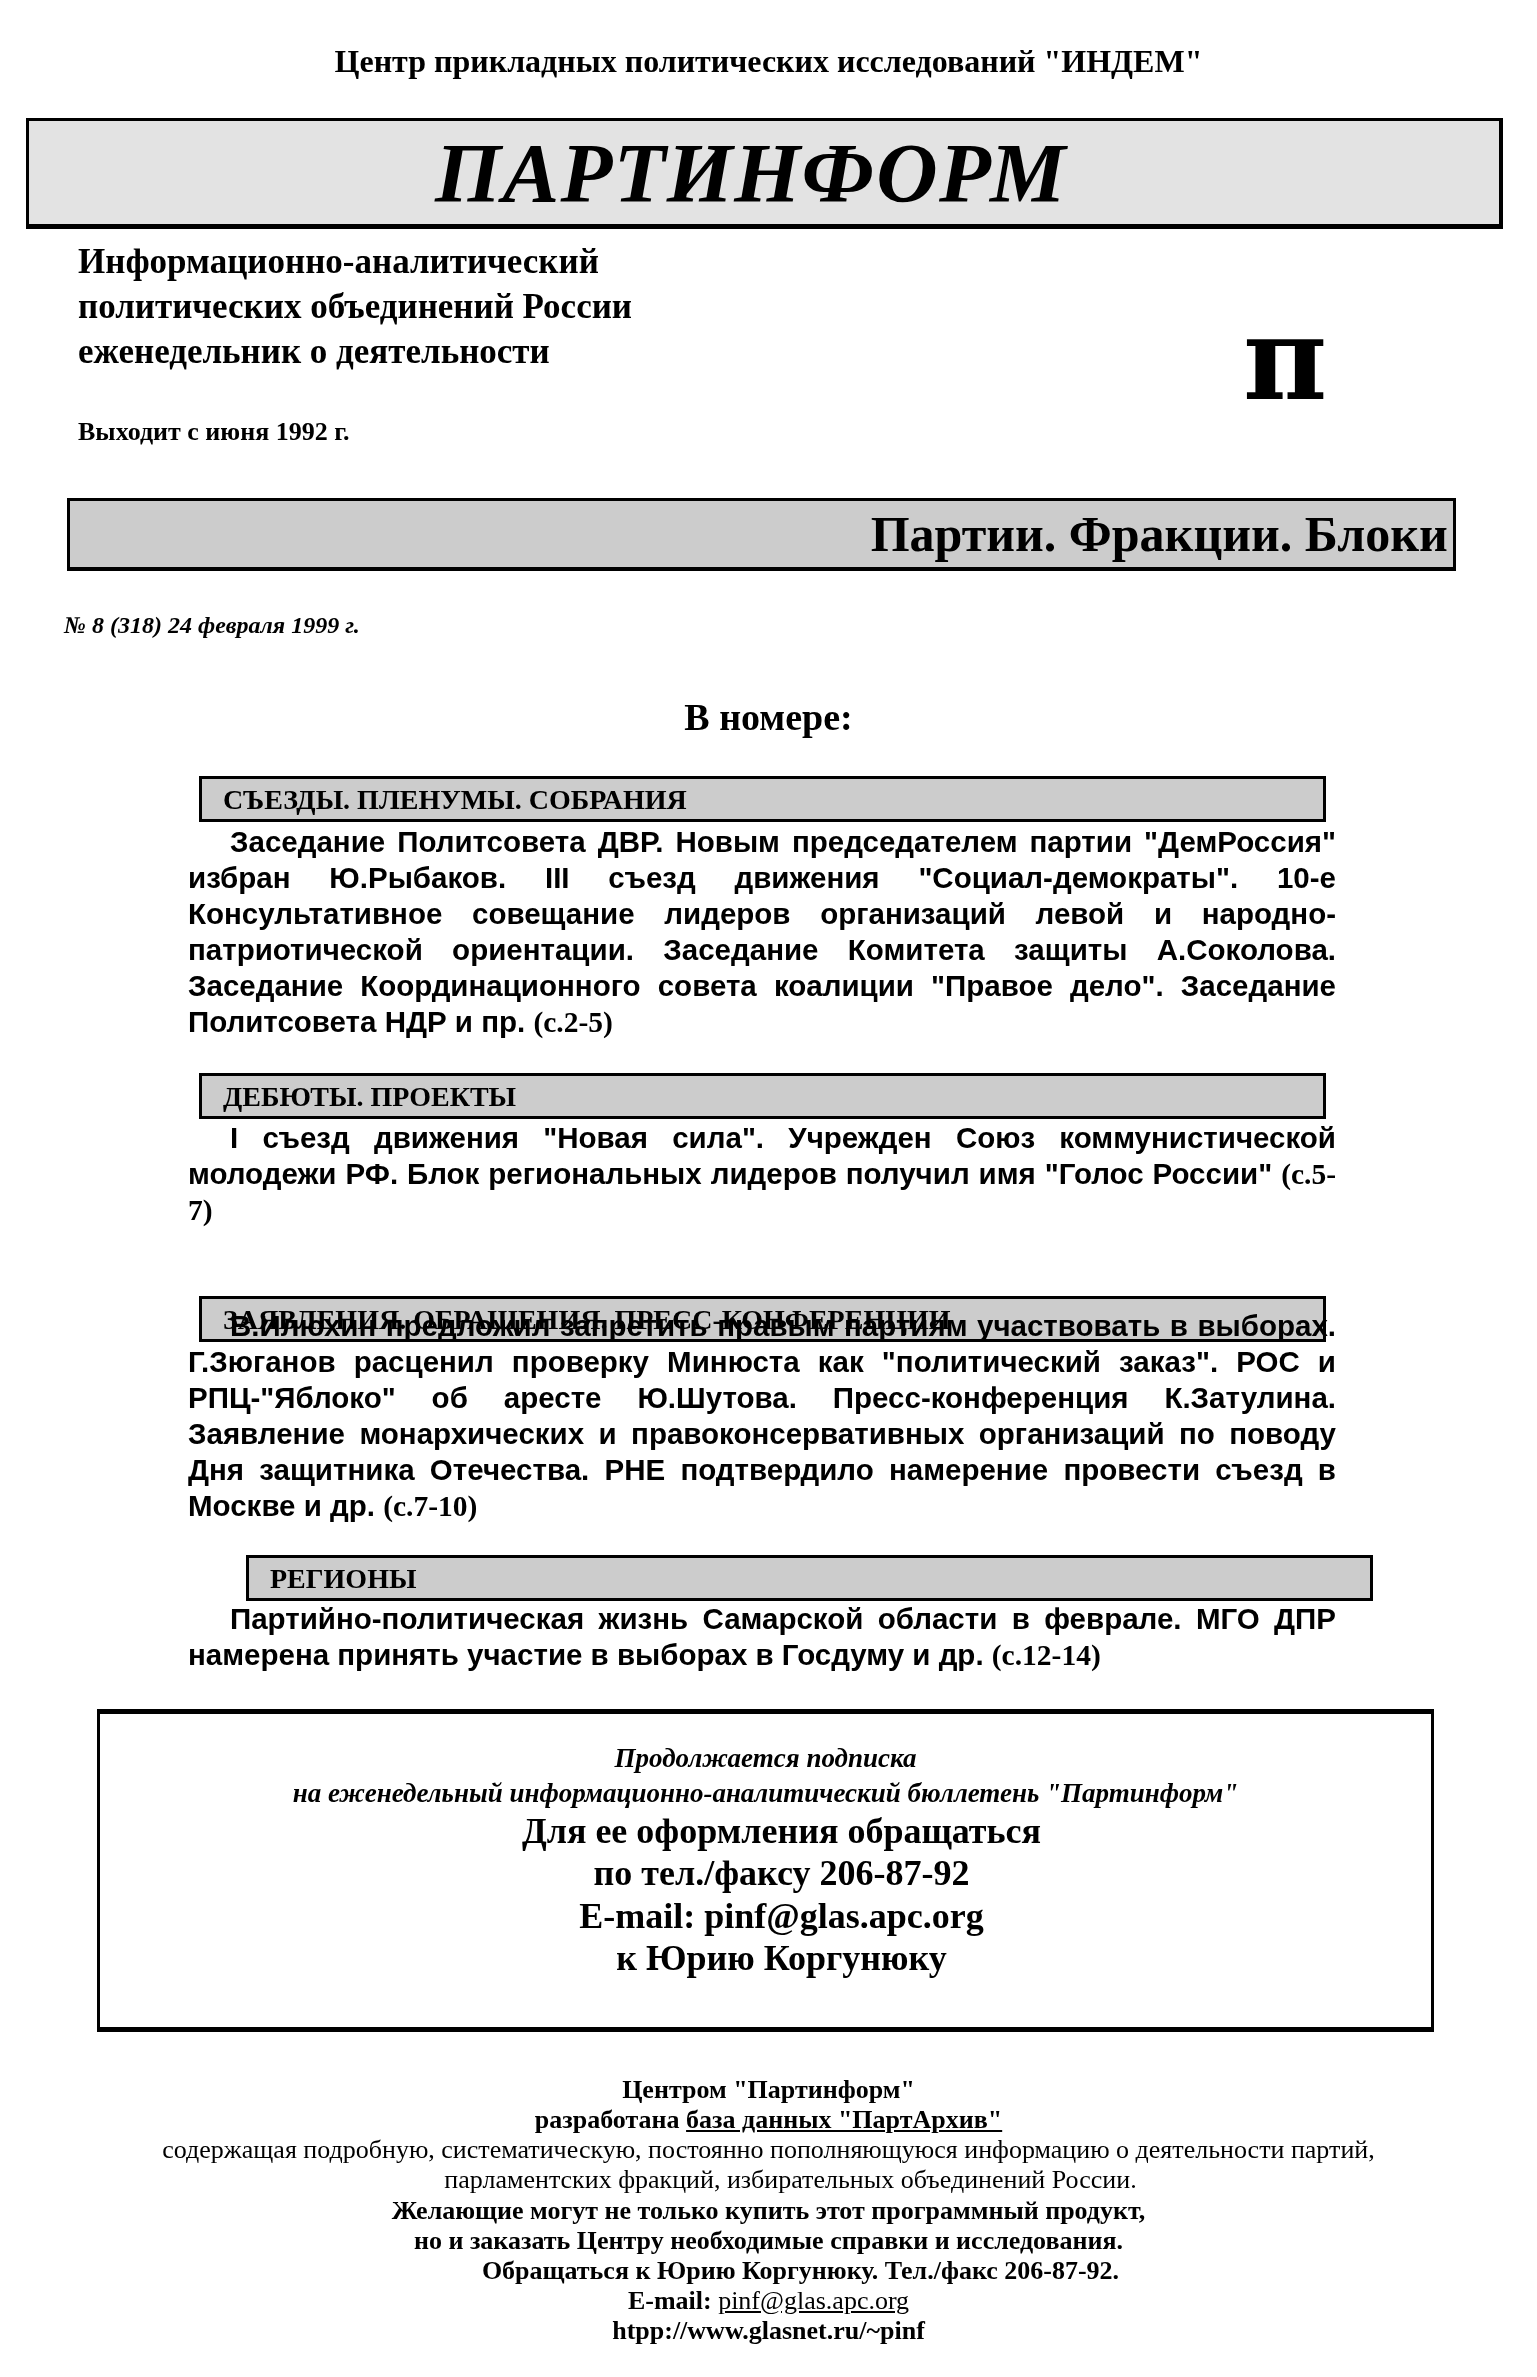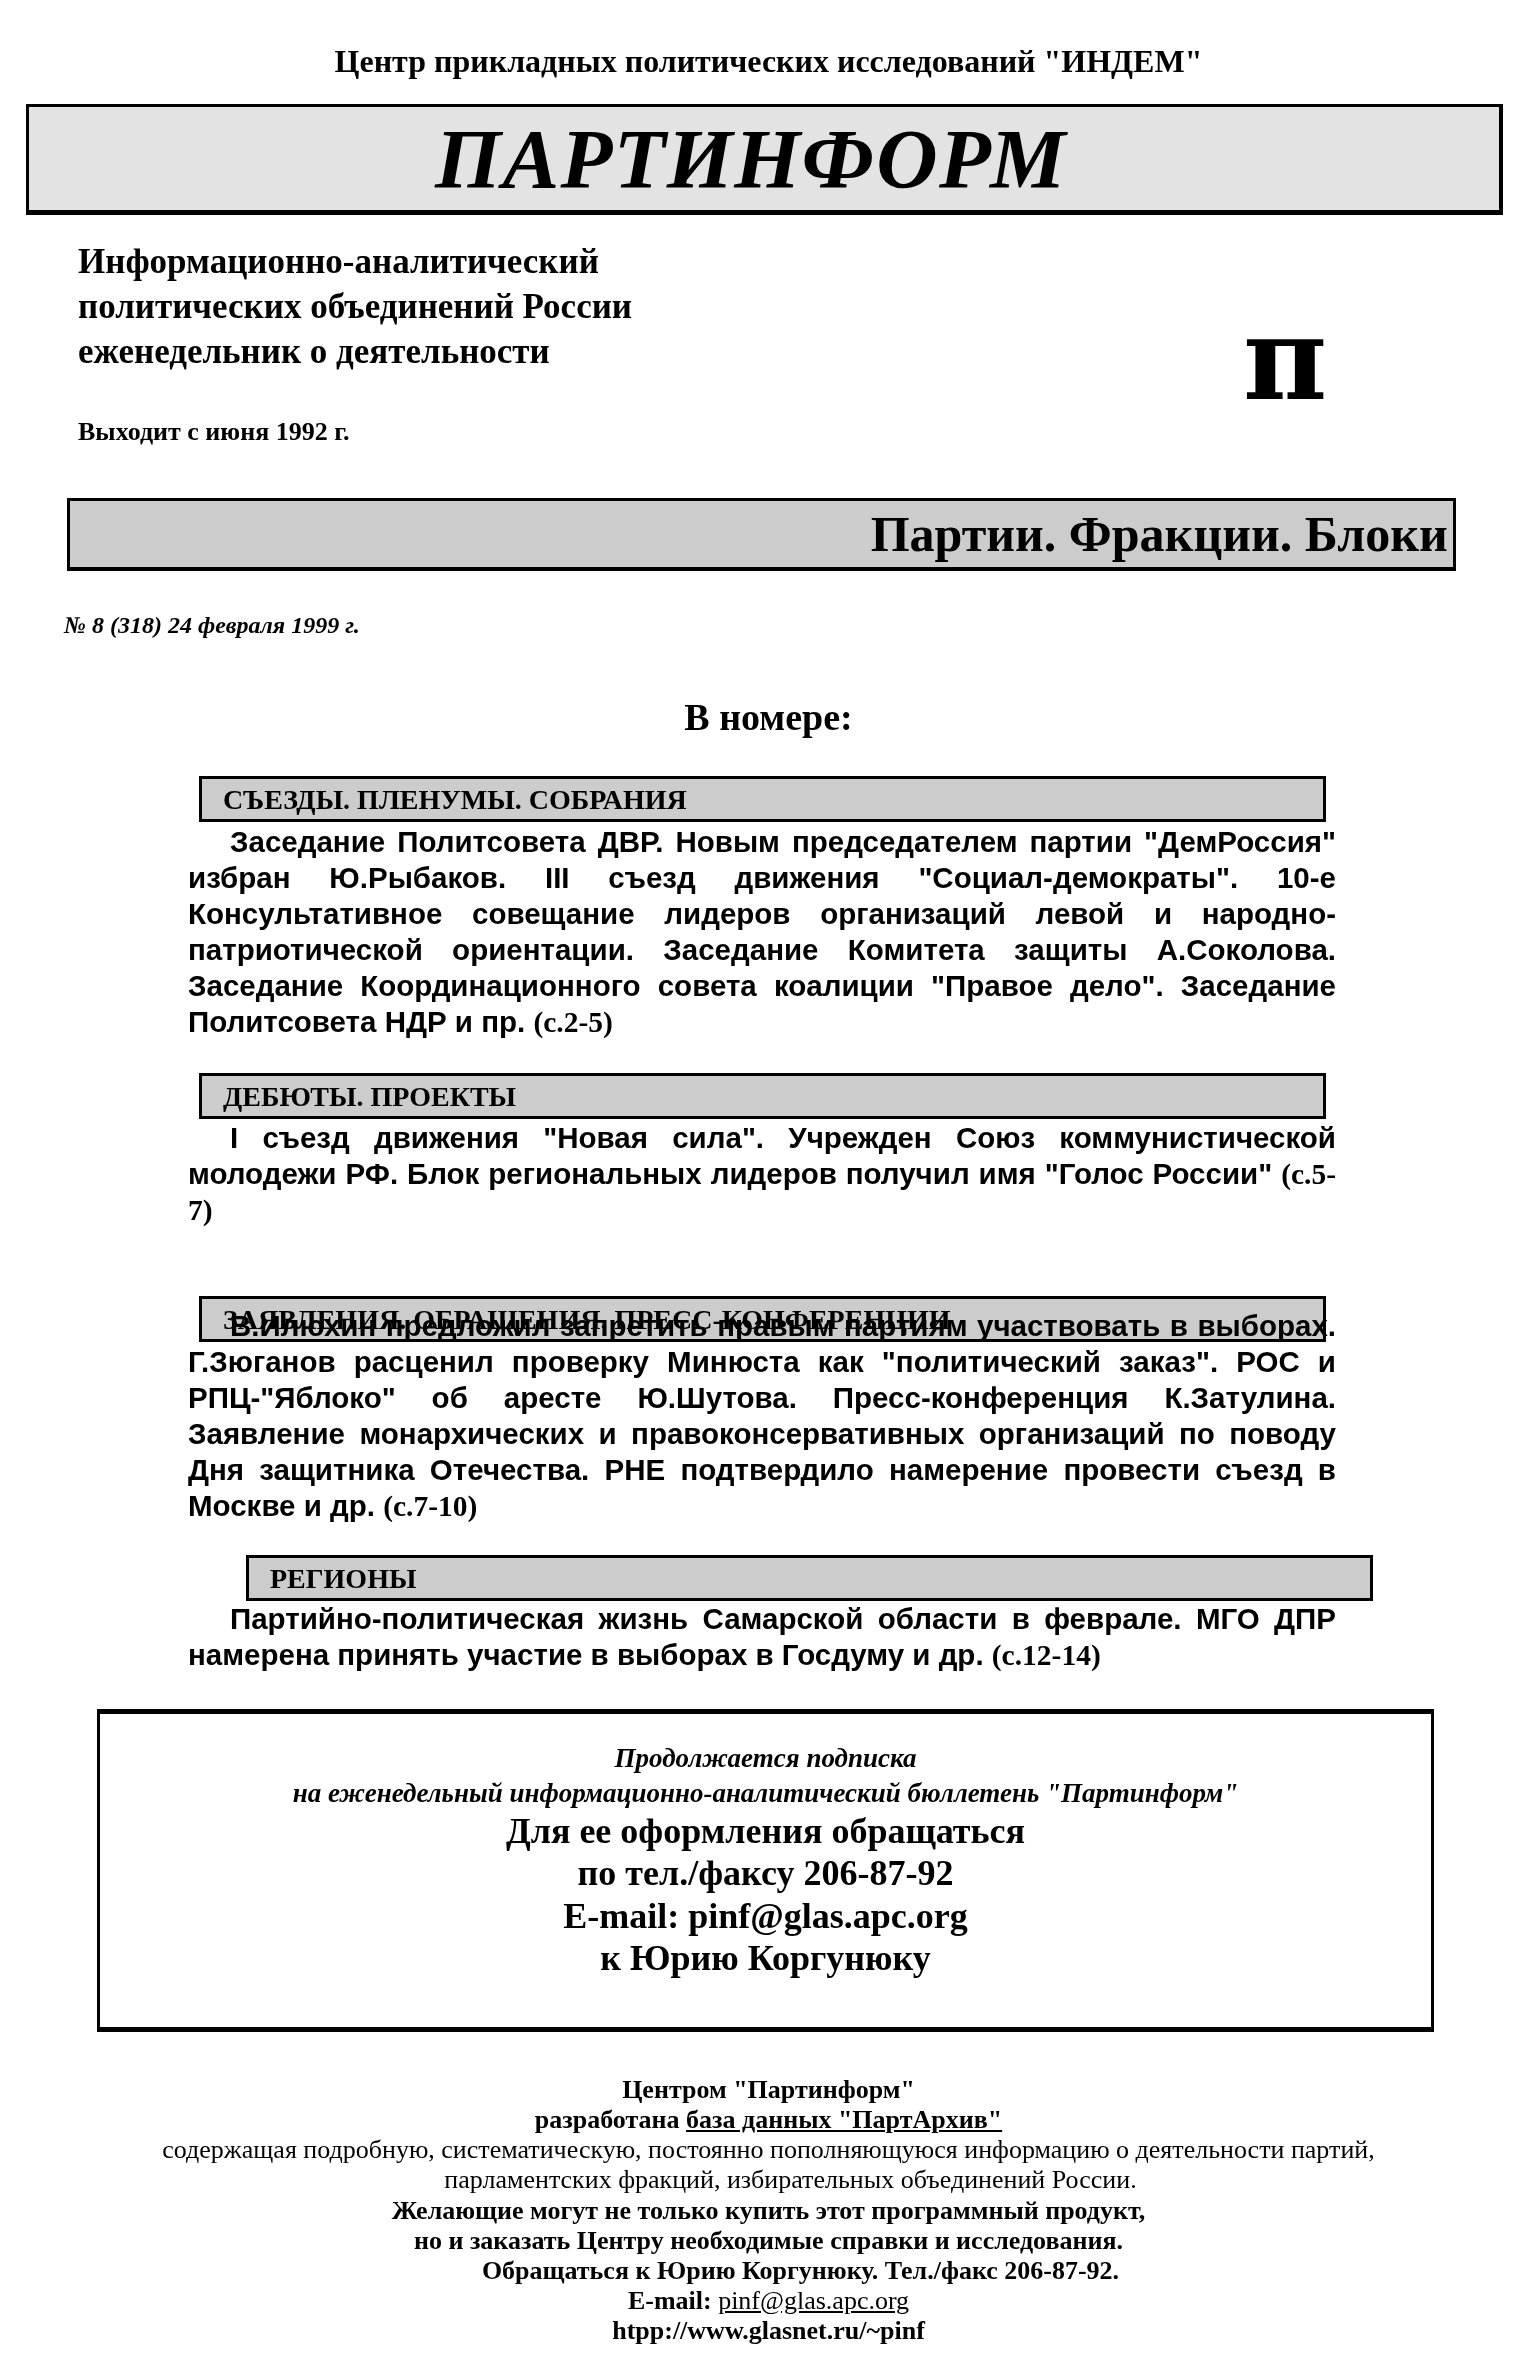--- a/index.html
+++ b/index.html
@@ -17,21 +17,21 @@
     .center-org {
       left: 0; width: 1537px; top: 42px;
       text-align: center;
       font-weight: bold;
       font-size: 32px;
       line-height: 38px;
     }
 
     
     .masthead {
-      left: 26px; top: 104px;
+      left: 26px; top: 118px;
       width: 1477px; height: 111px;
       background: #e3e3e3;
       border: 3.2px solid #000;
       border-bottom-width: 5.1px;
       border-right-width: 4.5px;
       box-sizing: border-box;
       display: flex; align-items: center; justify-content: center;
     }
     .masthead-title {
       font-family: "Liberation Serif", serif;
@@ -154,20 +154,21 @@
       line-height: 32px;
       white-space: nowrap;
     }
     .sub-line-b {
       left: 0; width: 100%;
       text-align: center;
       font-weight: bold;
       font-size: 36px;
       line-height: 42px;
       white-space: nowrap;
+      padding-left: 16px;
     }
 
     
     .foot {
       left: 0; width: 1537px;
       text-align: center;
       font-size: 26px;
       line-height: 29.5px;
       white-space: nowrap;
     }

